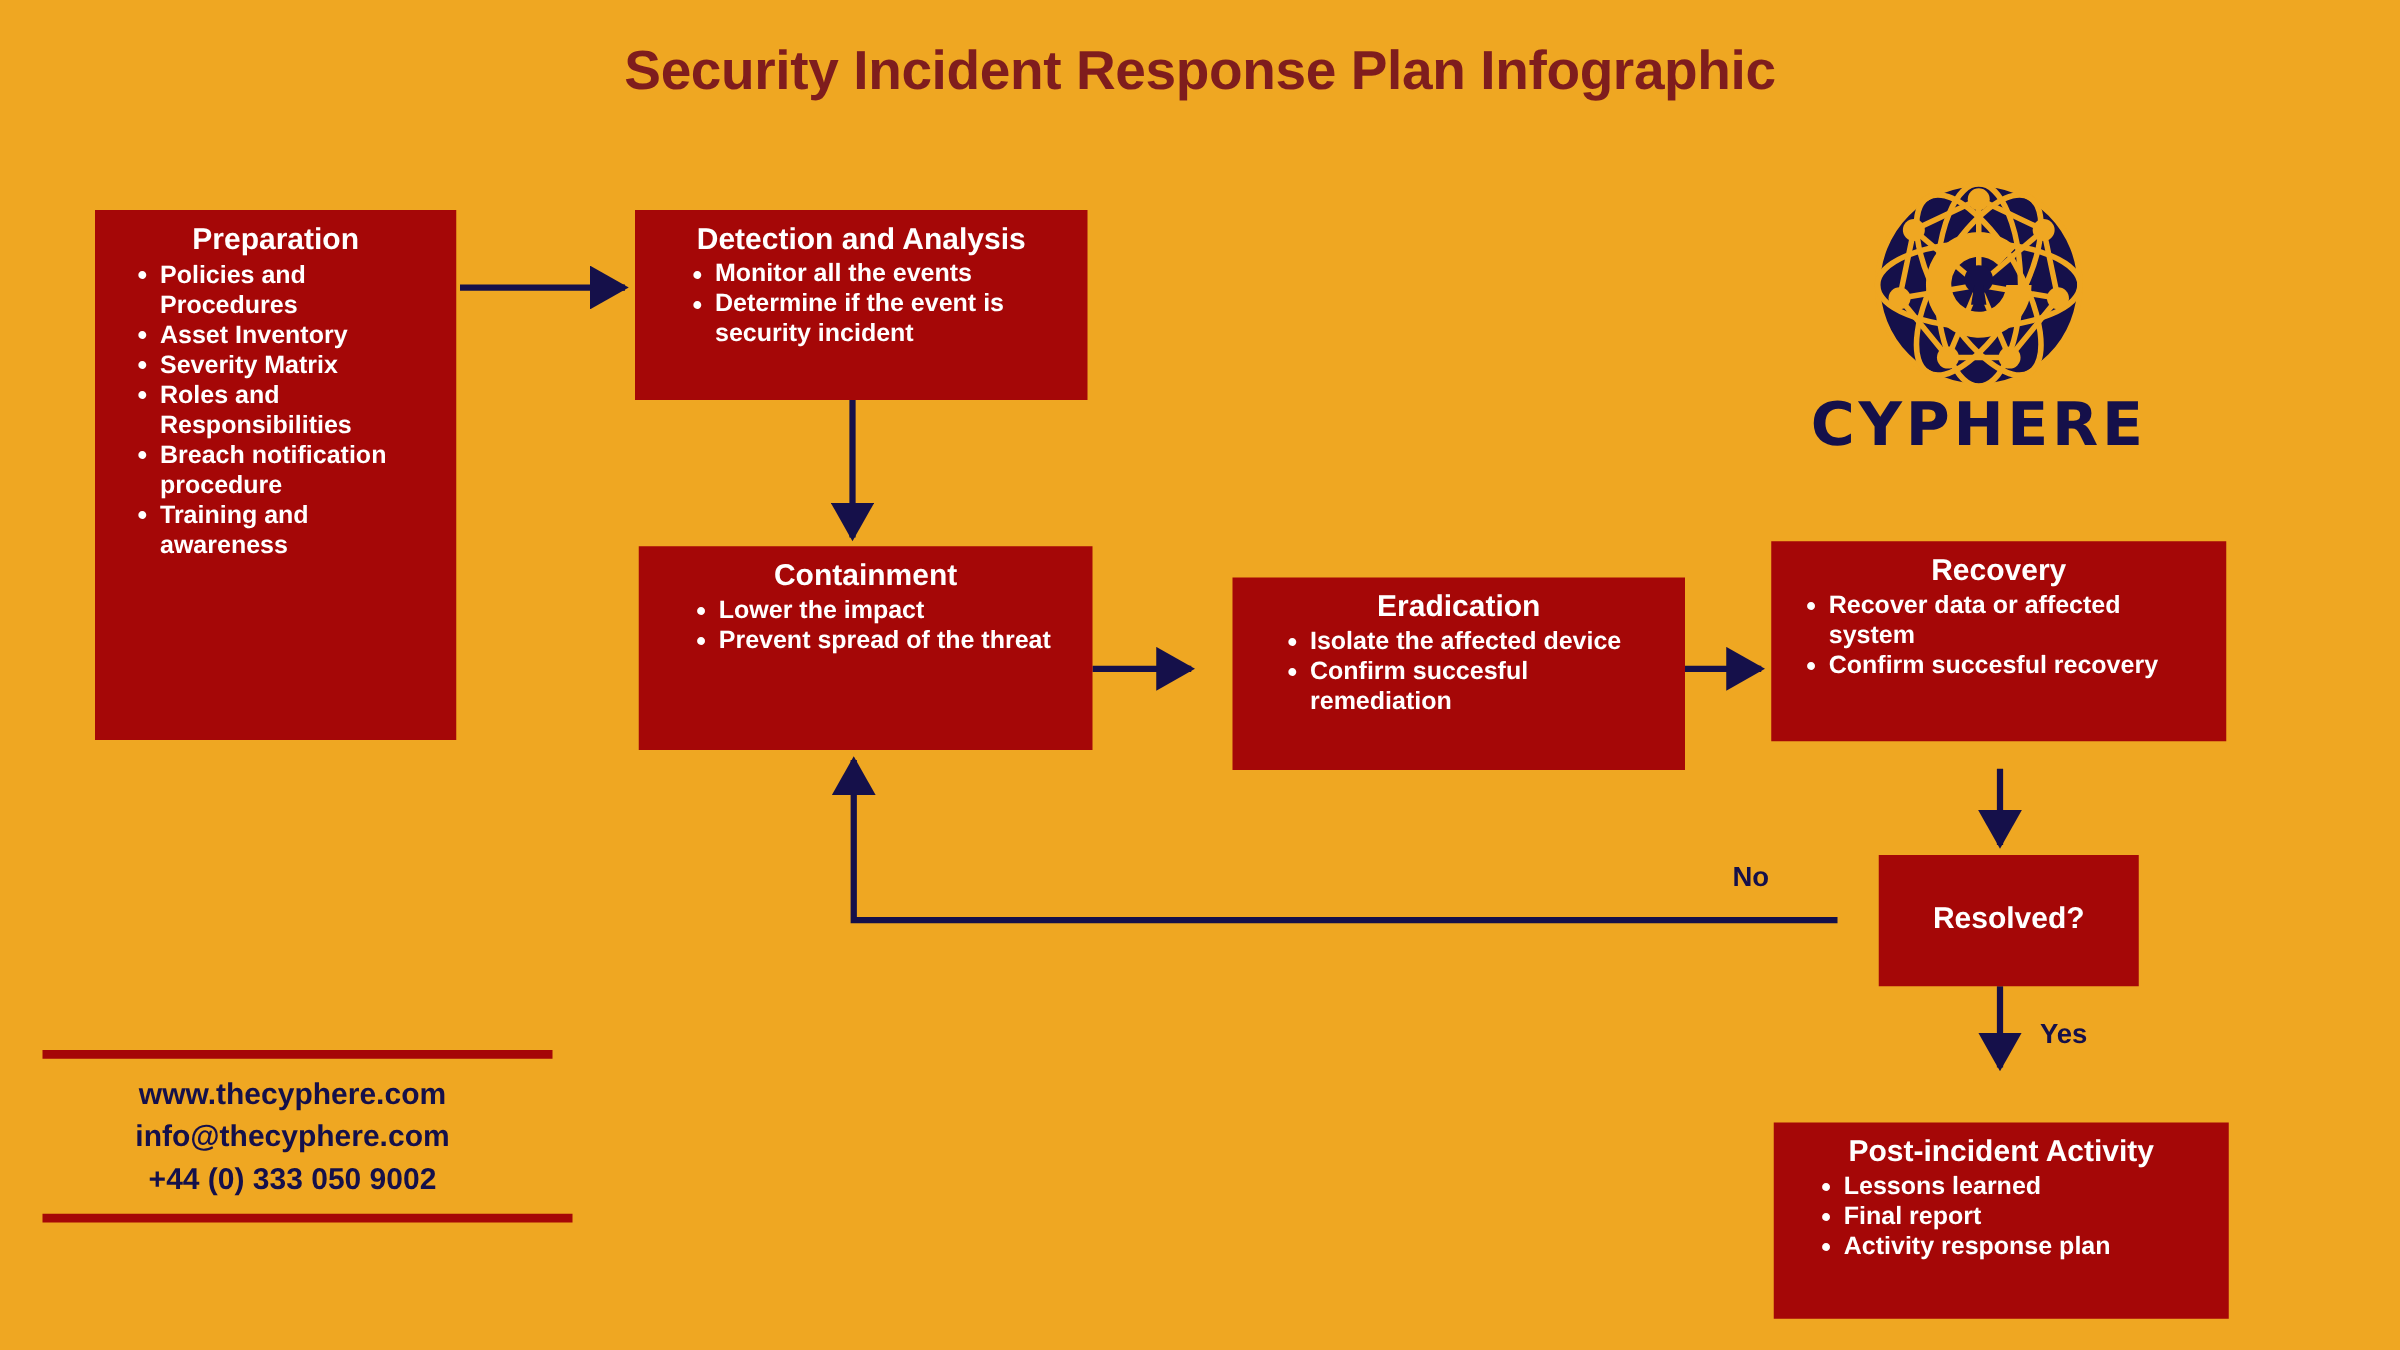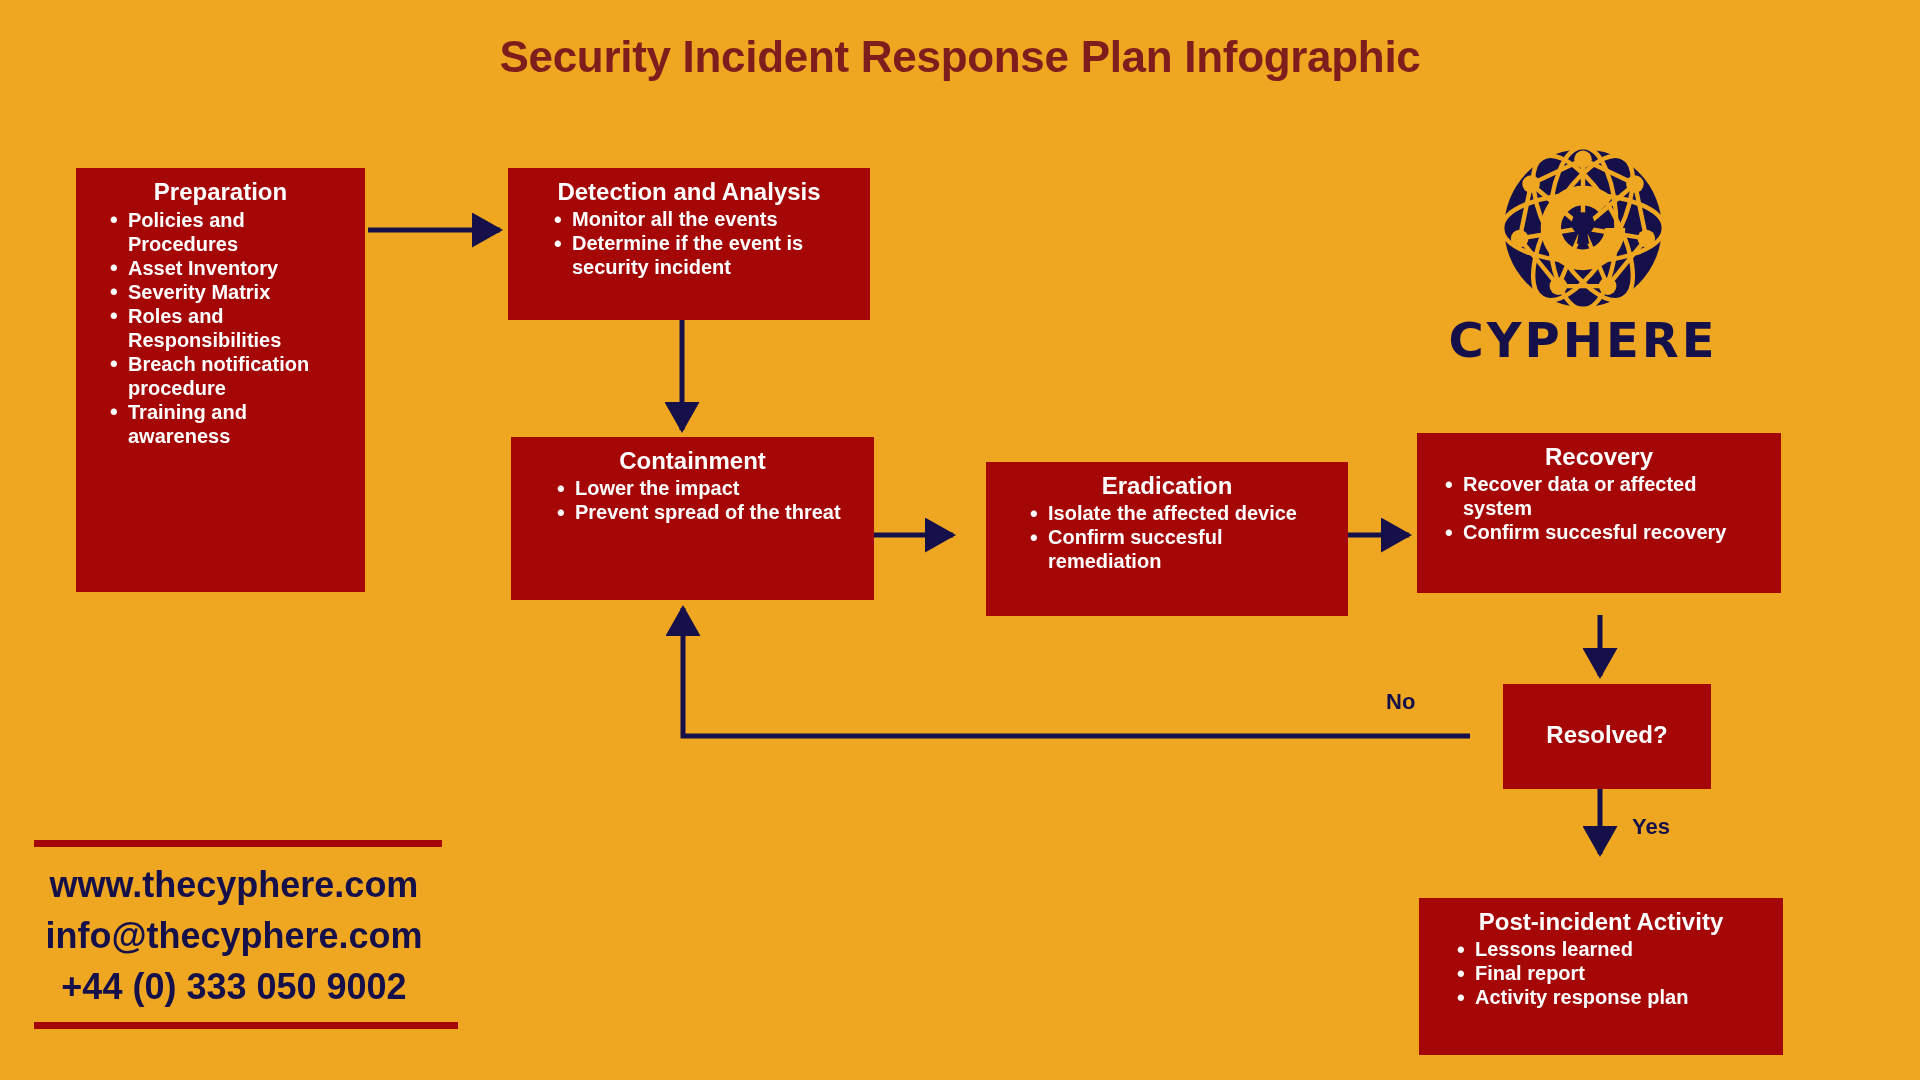--- a/index.html
+++ b/index.html
@@ -144,21 +144,21 @@
     top: 840px;
     width: 430px;
   }
   .contact-rule {
     height: 7px;
     background: #A50707;
   }
   #contact-rule-top    { width: 408px; margin-left: 0px; }
   #contact-rule-bottom { width: 424px; margin-left: 0px; margin-top: 6px; }
   .contact-line {
-    font-size: 36px;
+    font-size: 24px;
     font-weight: bold;
     color: #15104A;
     text-align: center;
     line-height: 1.42;
     width: 400px;
   }
   #contact-lines { padding: 12px 0 4px 0; }
 </style>
 </head>
 <body>

